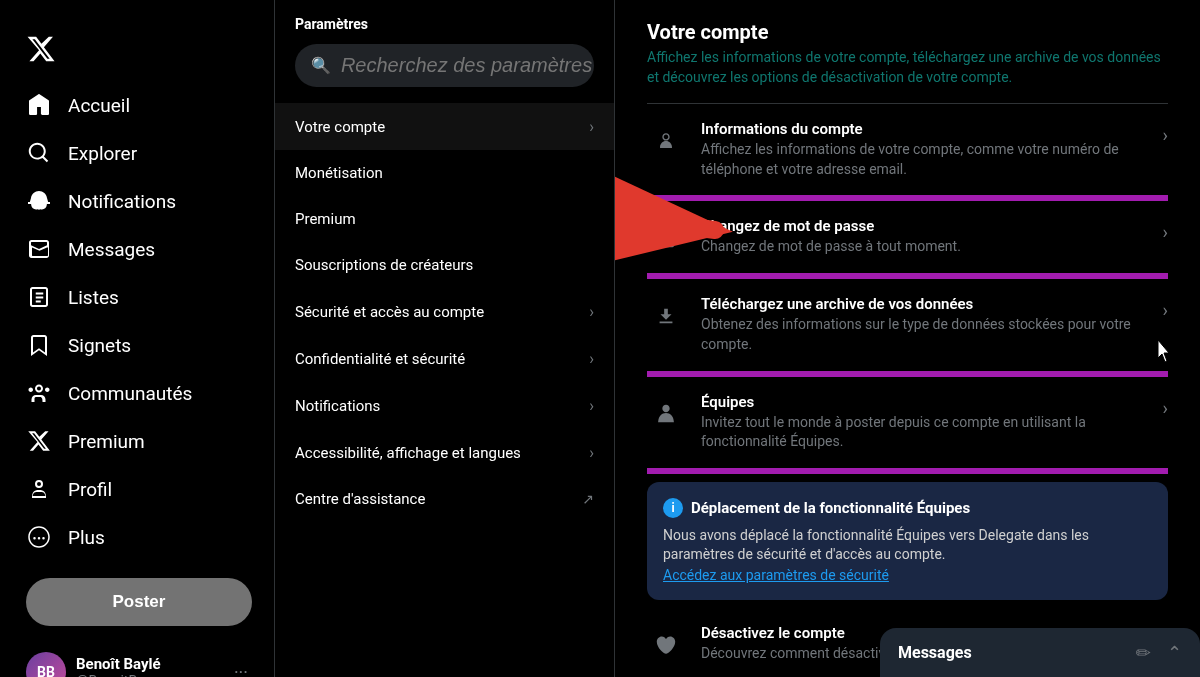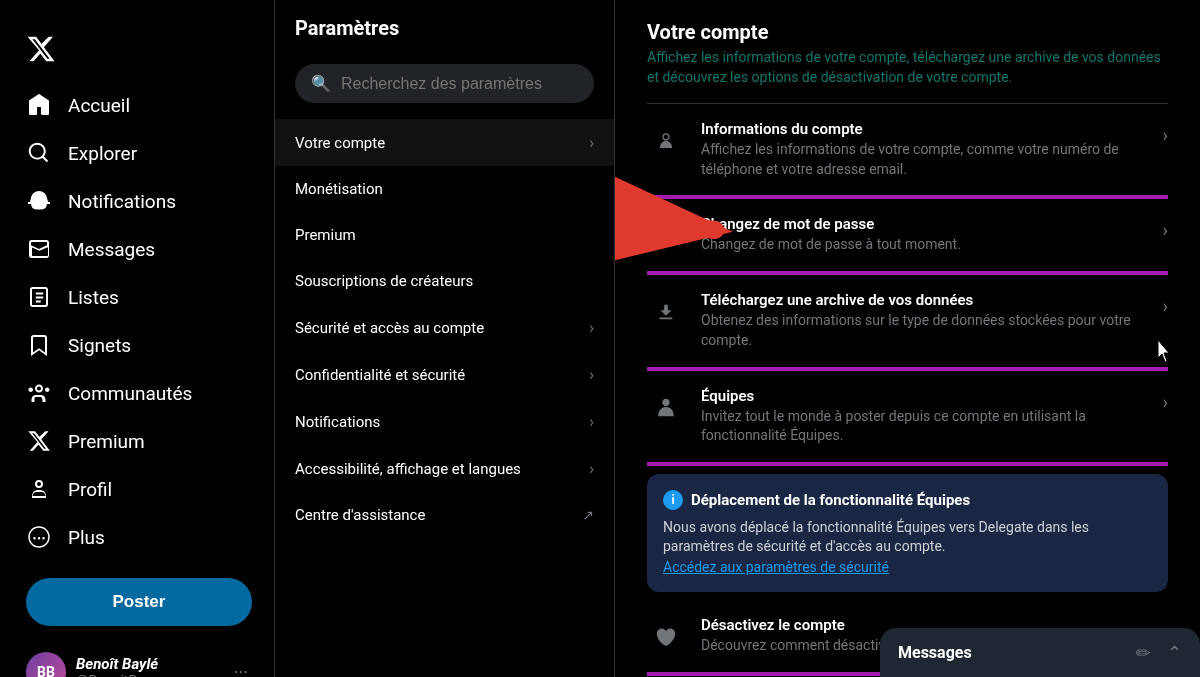--- a/index.html
+++ b/index.html
@@ -47,21 +47,21 @@
       display: flex;
       align-items: center;
       justify-content: center;
       flex-shrink: 0;
     }
     .nav-icon svg { width: 24px; height: 24px; fill: #fff; }
     .sidebar-bottom {
       margin-top: auto;
     }
     .post-button {
-      background: #0369a1;
+      background: #737373;
       color: #fff;
       border: none;
       border-radius: 9999px;
       padding: 14px 0;
       width: 226px;
       font-size: 17px;
       font-weight: 700;
       cursor: pointer;
       margin: 16px 14px;
       display: block;
@@ -82,58 +82,59 @@
       background: linear-gradient(135deg, #6b3fa0, #c44b9a);
       flex-shrink: 0;
       display: flex;
       align-items: center;
       justify-content: center;
       font-size: 14px;
       color: #fff;
       font-weight: bold;
     }
     .user-info { flex: 1; min-width: 0; }
-    .user-name { font-size: 15px; font-weight: 700; font-style: italic; }
+    .user-name { font-size: 15px; font-weight: 700; }
     .user-handle { font-size: 14px; color: #71767b; }
     .more-icon { color: #71767b; font-size: 18px; }
 
     
     .middle-panel {
       width: 340px;
       background: #000;
       border-right: 1px solid #2f3336;
       flex-shrink: 0;
       display: flex;
       flex-direction: column;
     }
     .middle-header {
       padding: 16px 20px 8px;
     }
     .middle-title {
-      font-size: 20px;
+      font-size: 14px;
       font-weight: 700;
-      margin-bottom: 24px;
+      margin-bottom: 12px;
     }
     .search-box {
       display: flex;
       align-items: center;
       background: #202327;
       border-radius: 9999px;
       padding: 10px 16px;
       gap: 10px;
       margin-bottom: 8px;
     }
     .search-icon { color: #71767b; font-size: 16px; }
     .search-input {
       background: none;
       border: none;
       outline: none;
       color: #fde047;
-      font-size: 16px;
+      font-size: 20px;
       flex: 1;
+      font-style: italic;
     }
     .settings-nav-item {
       display: flex;
       align-items: center;
       justify-content: space-between;
       padding: 14px 20px;
       cursor: pointer;
       font-size: 15px;
       color: #fff;
       transition: background 0.15s;
@@ -162,21 +163,21 @@
     }
     .right-subtitle {
       font-size: 14px;
       color: #0f766e;
       line-height: 1.4;
     }
     .account-item {
       display: flex;
       align-items: flex-start;
       padding: 16px 0;
-      border-bottom: 4px solid #a21caf;
+      border-bottom: 6px solid #a21caf;
       gap: 16px;
       cursor: pointer;
     }
     .item-icon {
       width: 38px;
       height: 38px;
       display: flex;
       align-items: center;
       justify-content: center;
       flex-shrink: 0;

